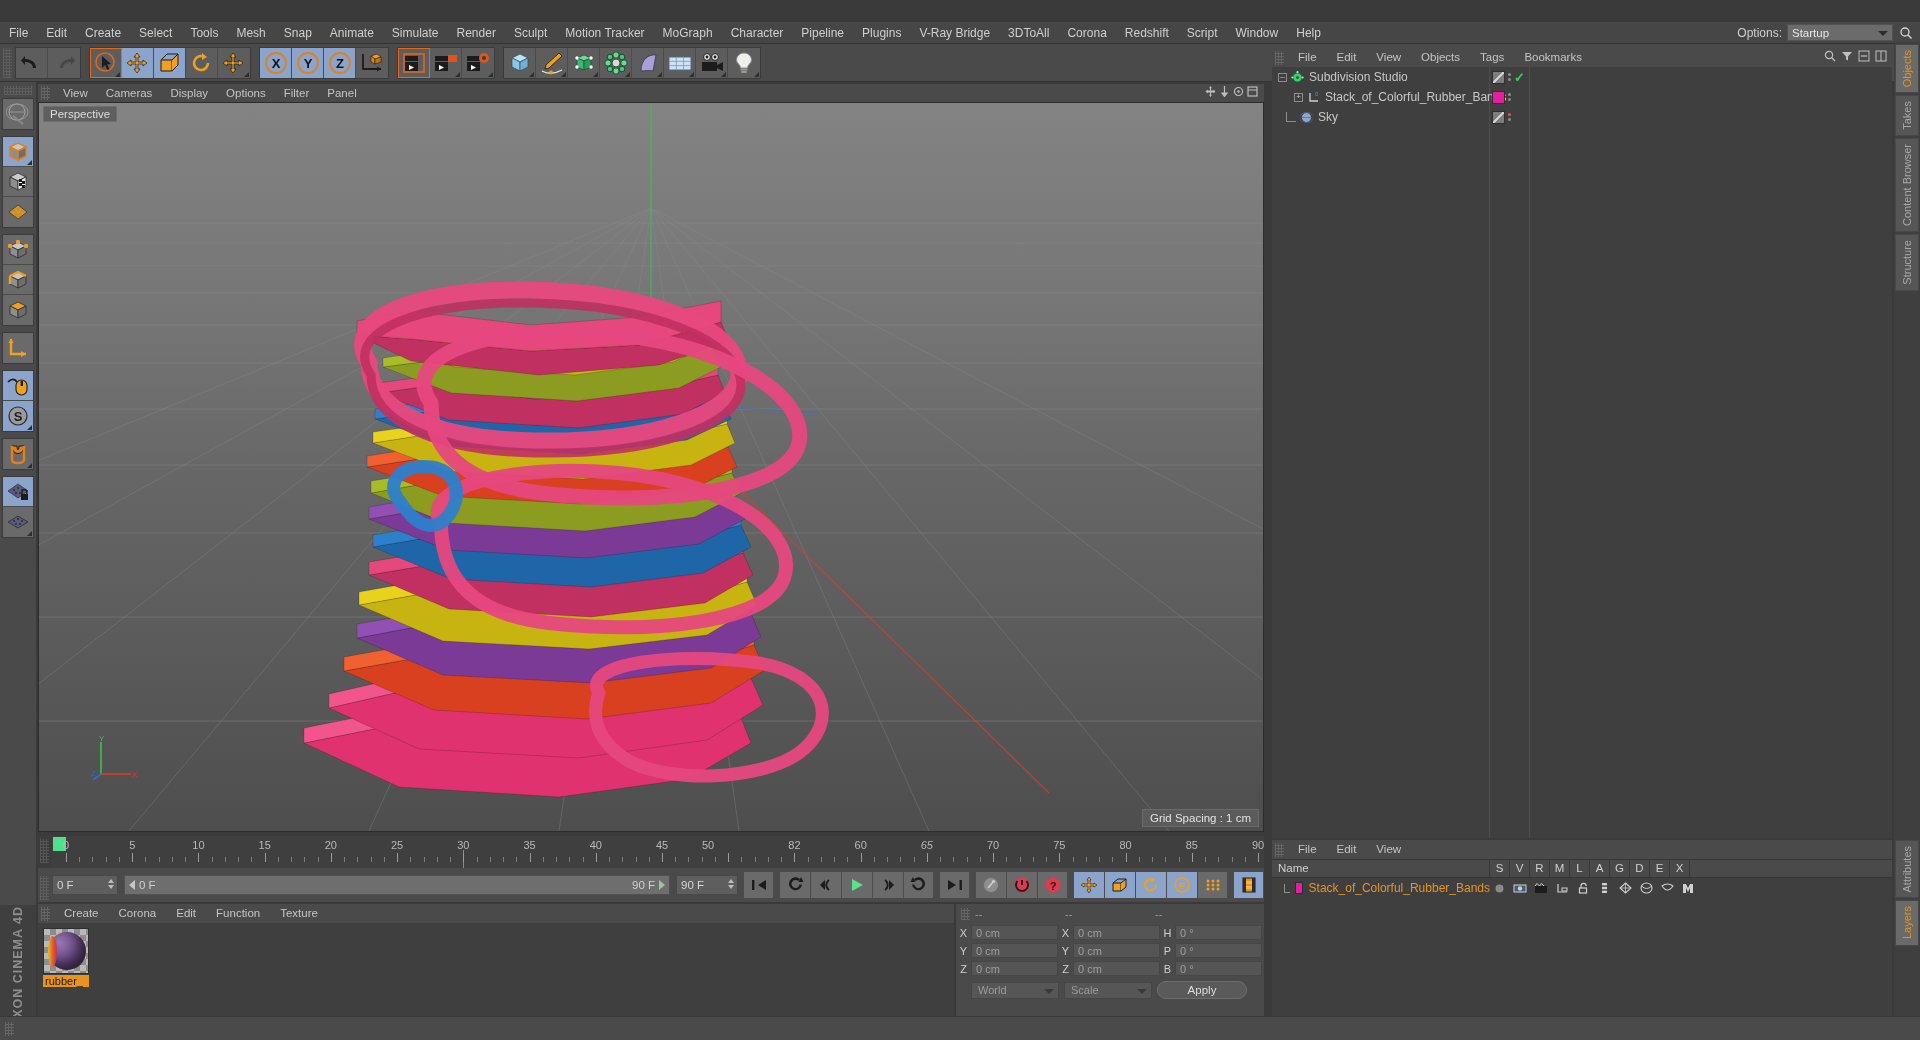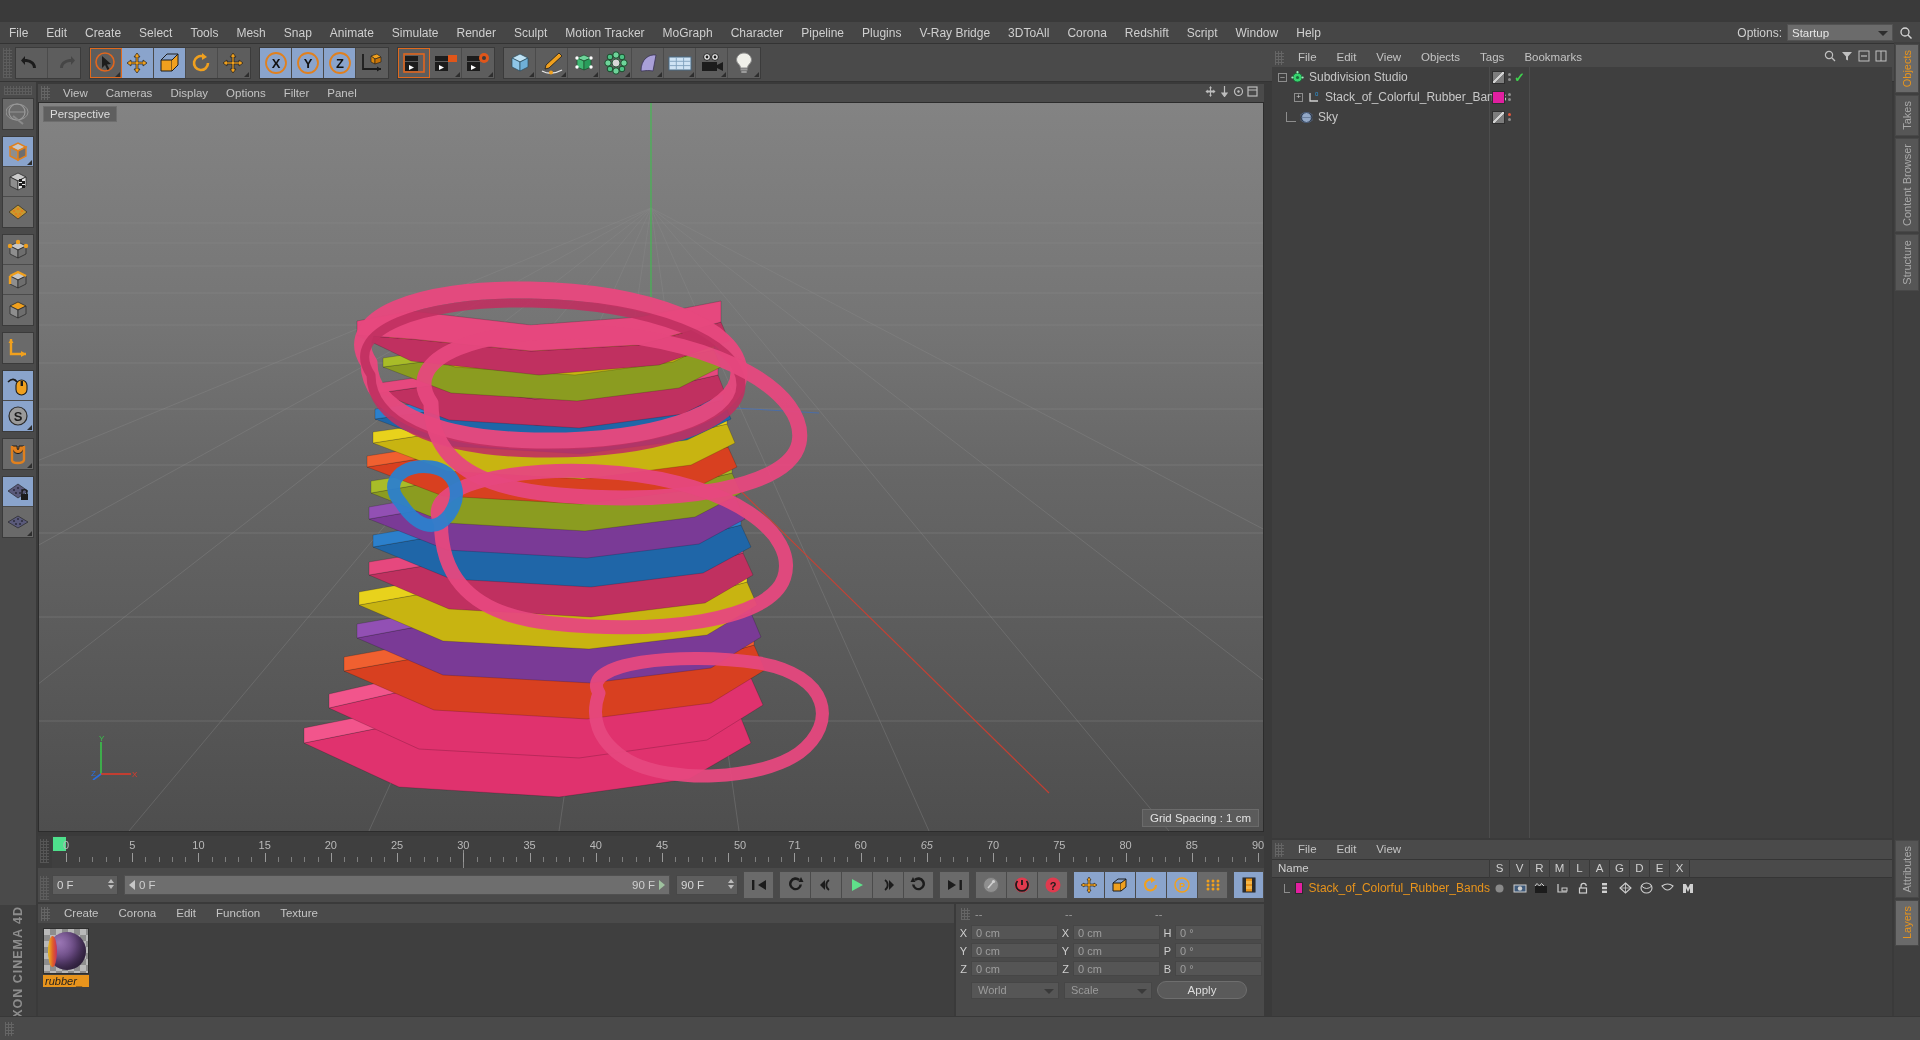--- a/index.html
+++ b/index.html
@@ -187,21 +187,21 @@
   .pbtn.sel { background: #8aa4cc; }
   .pgroup { display: flex; margin-left: 5px; }
   .pgroup .pbtn { border-right: none; }
   .pgroup .pbtn:last-child { border-right: 1px solid #4b4b4b; }
 
   
   .matmgr { position: absolute; left: 38px; top: 904px; width: 916px; height: 112px; background: #3f3f3f; }
   .panelmenu { height: 19px; display: flex; align-items: center; background: #4a4a4a; }
   .pm-item { padding: 0 10px; font-size: 11.5px; color: #c4c4c4; line-height: 19px; }
   .matbody { height: 93px; background: #3f3f3f; padding: 5px; }
-  .matchip { width: 50px; font-style: italic; }
+  .matchip { width: 50px; }
   .matsphere {
     width: 46px; height: 46px; border: 1px solid #2e2e2e;
     background-image:
       linear-gradient(45deg, #8d8d8d 25%, transparent 25%, transparent 75%, #8d8d8d 75%),
       linear-gradient(45deg, #8d8d8d 25%, #b9b9b9 25%, #b9b9b9 75%, #8d8d8d 75%);
     background-size: 12px 12px; background-position: 0 0, 6px 6px;
     position: relative; overflow: hidden;
   }
   .matsphere i {
     position: absolute; left: 4px; top: 3px; width: 38px; height: 38px; border-radius: 50%;
@@ -896,23 +896,23 @@
         <div class="tick-num" style="left: 345.111px;">25</div>
         <div class="tick-maj" style="left: 345.111px;"></div>
         <div class="tick-num" style="left: 411.333px;">30</div>
         <div class="tick-maj" style="left: 411.333px;"></div>
         <div class="tick-num" style="left: 477.556px;">35</div>
         <div class="tick-maj" style="left: 477.556px;"></div>
         <div class="tick-num" style="left: 543.778px;">40</div>
         <div class="tick-maj" style="left: 543.778px;"></div>
         <div class="tick-num" style="left: 610px;">45</div>
         <div class="tick-maj" style="left: 610px;"></div>
-        <div class="tick-num" style="left: 688px;">50</div>
+        <div class="tick-num" style="left: 656px;">50</div>
         <div class="tick-maj" style="left: 676.222px;"></div>
-        <div class="tick-num" style="left: 742.444px;">71</div>
+        <div class="tick-num" style="left: 742.444px;">82</div>
         <div class="tick-maj" style="left: 742.444px;"></div>
         <div class="tick-num" style="left: 808.667px;">60</div>
         <div class="tick-maj" style="left: 808.667px;"></div>
         <div class="tick-num" style="left: 874.889px; font-style: italic;">65</div>
         <div class="tick-maj" style="left: 874.889px;"></div>
         <div class="tick-num" style="left: 941.111px;">70</div>
         <div class="tick-maj" style="left: 941.111px;"></div>
         <div class="tick-num" style="left: 1007.33px;">75</div>
         <div class="tick-maj" style="left: 1007.33px;"></div>
         <div class="tick-num" style="left: 1073.56px;">80</div>

